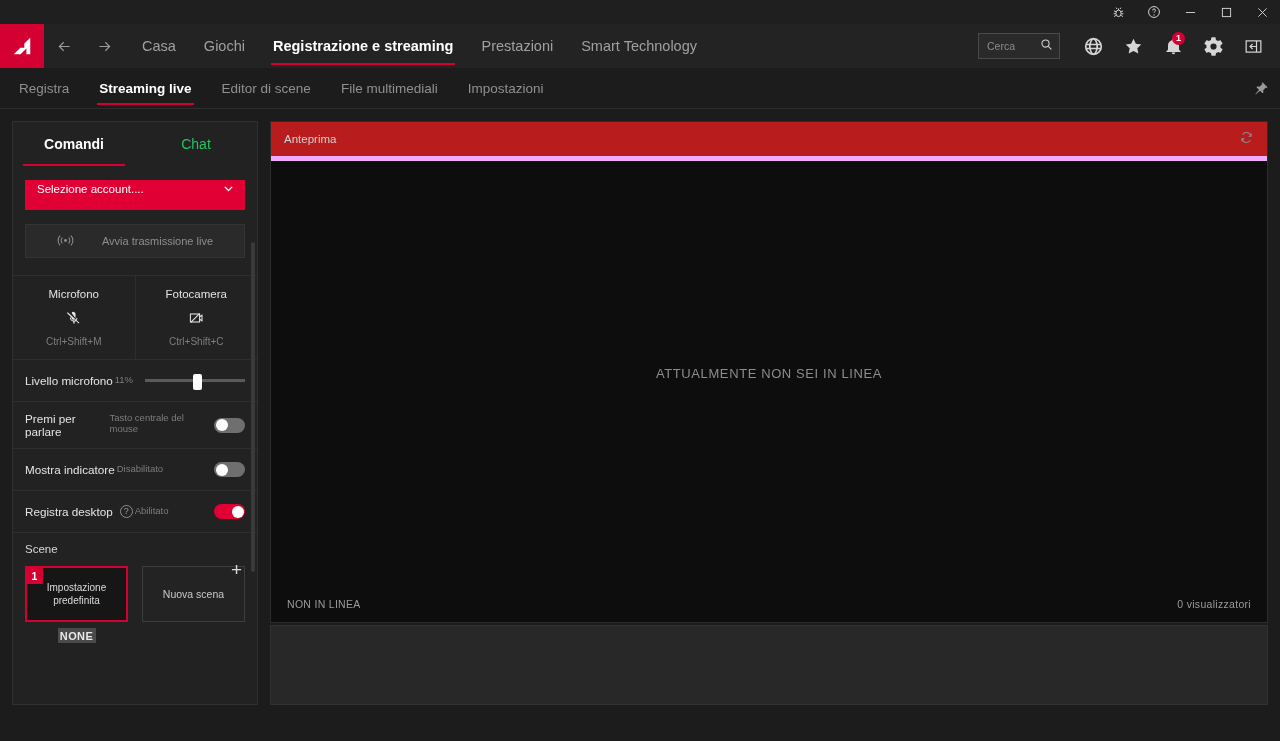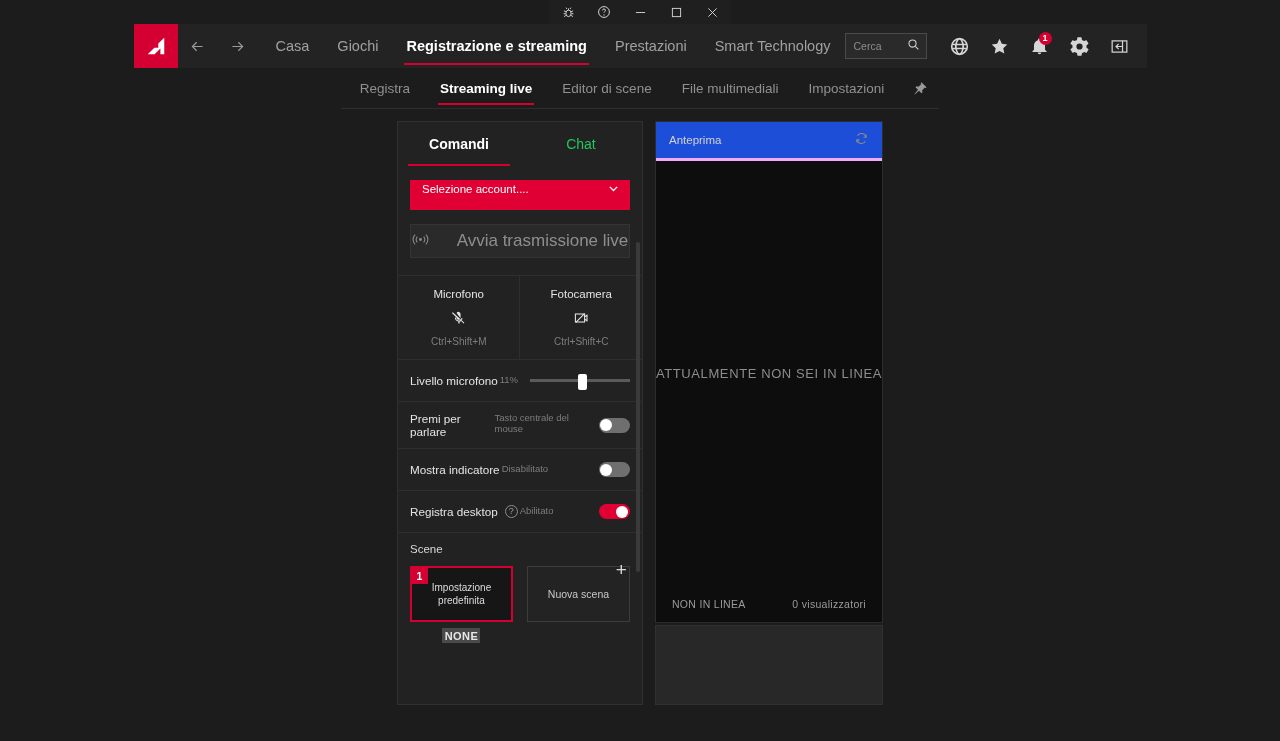--- a/index.html
+++ b/index.html
@@ -6,21 +6,21 @@
   html, body {
     width: 1280px; height: 741px;
     background: #000;
     font-family: "Liberation Sans", sans-serif;
     overflow: hidden;
   }
   .app {
     position: relative;
     width: 1280px; height: 741px;
     background: #1c1c1c;
-    display: flex; flex-direction: column; align-items: center;
+    display: flex; flex-direction: column;
   }
 
   
   .titlebar {
     height: 24px; flex: 0 0 24px;
     background: #1f1f1f;
     display: flex; align-items: center; justify-content: flex-end;
     -webkit-user-select: none; user-select: none;
   }
   .tb-btn {
@@ -138,21 +138,21 @@
   .account-btn {
     margin: 14px 12px 0 12px; height: 30px;
     background: #e00034; color: #ffffff;
     display: flex; align-items: center; justify-content: space-between;
     padding: 0 10px 12px 12px; font-size: 11.5px;
   }
   .golive-btn {
     margin: 14px 12px 0 12px; height: 34px;
     background: #2a2a2a; border: 1px solid #343434;
     display: flex; align-items: center; justify-content: center;
-    gap: 28px; color: #8e8e8e; font-size: 17px;
+    gap: 28px; color: #8e8e8e; font-size: 11px;
   }
 
   .devices {
     display: flex; margin-top: 17px;
     border-top: 1px solid #2e2e2e; border-bottom: 1px solid #2e2e2e;
   }
   .device {
     flex: 1; padding: 12px 4px 12px;
     display: flex; flex-direction: column; align-items: center; gap: 9px;
   }
@@ -234,23 +234,23 @@
   }
 
   
   .rightcol { flex: 1 1 auto; display: flex; flex-direction: column; gap: 2px; min-width: 0; }
   .preview {
     flex: 0 0 502px;
     background: #0d0d0d; border: 1px solid #2c2c2c;
     display: flex; flex-direction: column; position: relative;
   }
   .preview-head {
-    height: 39px; flex: 0 0 39px; background: #1d4ed8;
+    height: 39px; flex: 0 0 39px; background: #b91c1c;
     display: flex; align-items: center; justify-content: space-between;
-    padding: 0 13px; border-bottom: 3px solid #f0abfc;
+    padding: 0 13px; border-bottom: 5px solid #f0abfc;
   }
   .preview-head .t { font-size: 11.5px; color: #d2d2d2; }
   .preview-body {
     flex: 1 1 auto; display: flex; align-items: center; justify-content: center;
     background: #0d0d0d;
   }
   .offline-text {
     font-size: 13px; color: #8c8c8c; letter-spacing: .6px;
   }
   .preview-foot {

